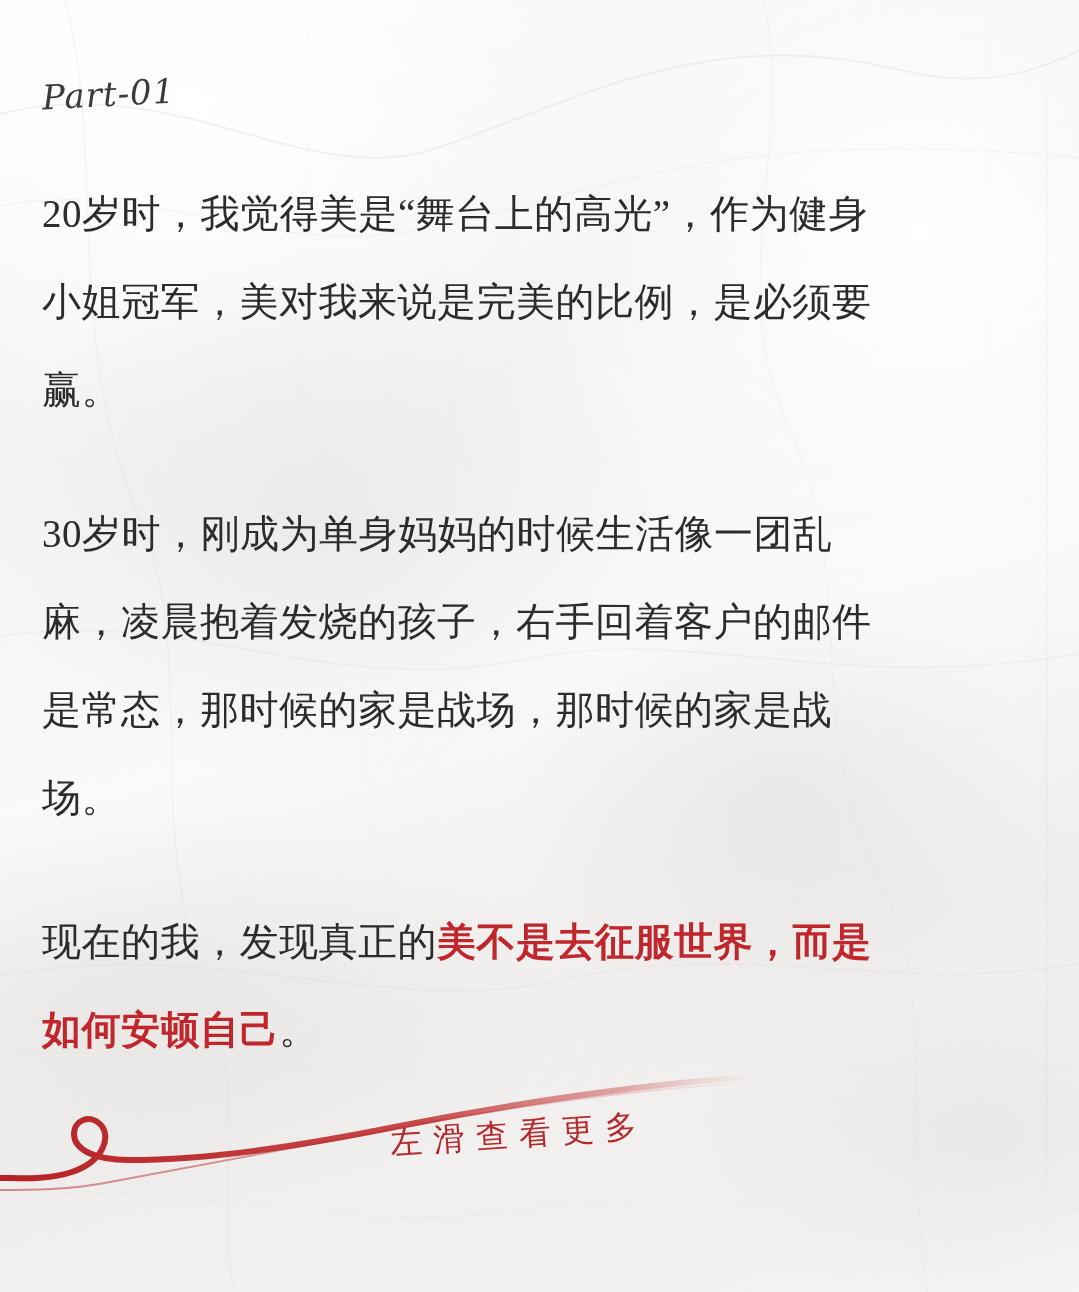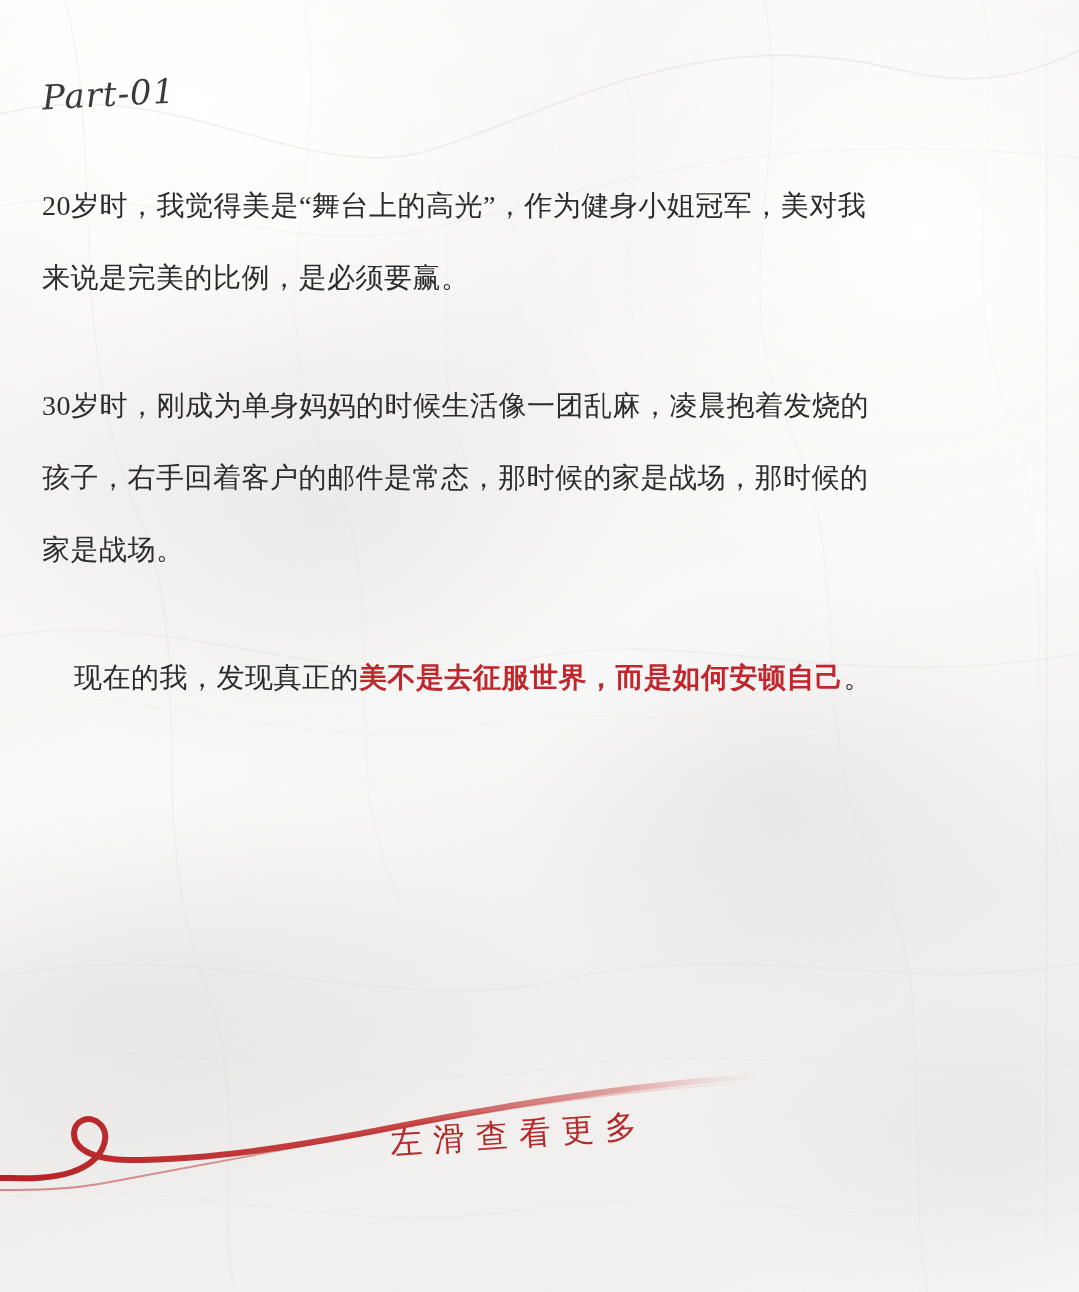--- a/index.html
+++ b/index.html
@@ -75,27 +75,27 @@
     transform: rotate(-3deg);
     font-weight: 400;
   }
 
   .body-text {
     position: absolute;
     left: 42px;
     top: 170px;
     width: 830px;
     font-family: "Liberation Serif", "DejaVu Serif", serif;
-    font-size: 28px;
-    line-height: 72px;
+    font-size: 39px;
+    line-height: 88px;
     color: #2c2c2c;
     letter-spacing: 0.5px;
   }
   .para { margin: 0 0 56px 0; }
-  .para:last-child { margin-bottom: 0; text-align: right; }
+  .para:last-child { margin-bottom: 0; }
   .accent {
     color: #c0262b;
     font-weight: 700;
   }
 
   
   .swoosh {
     position: absolute;
     left: 0;
     bottom: 92px;

